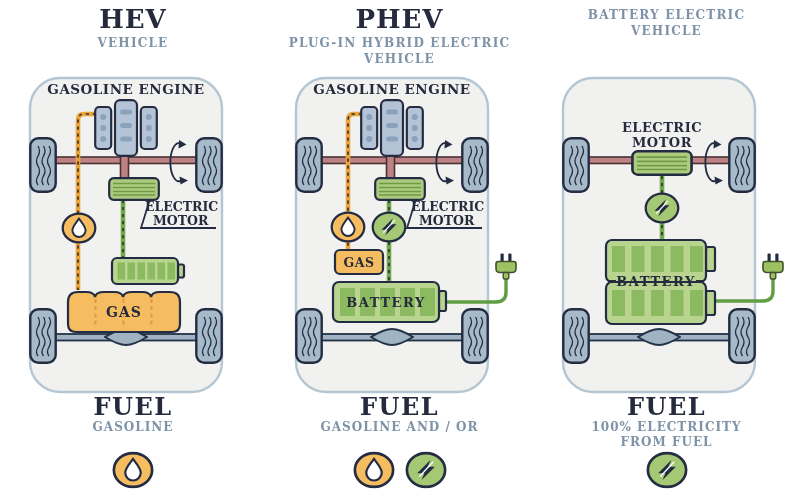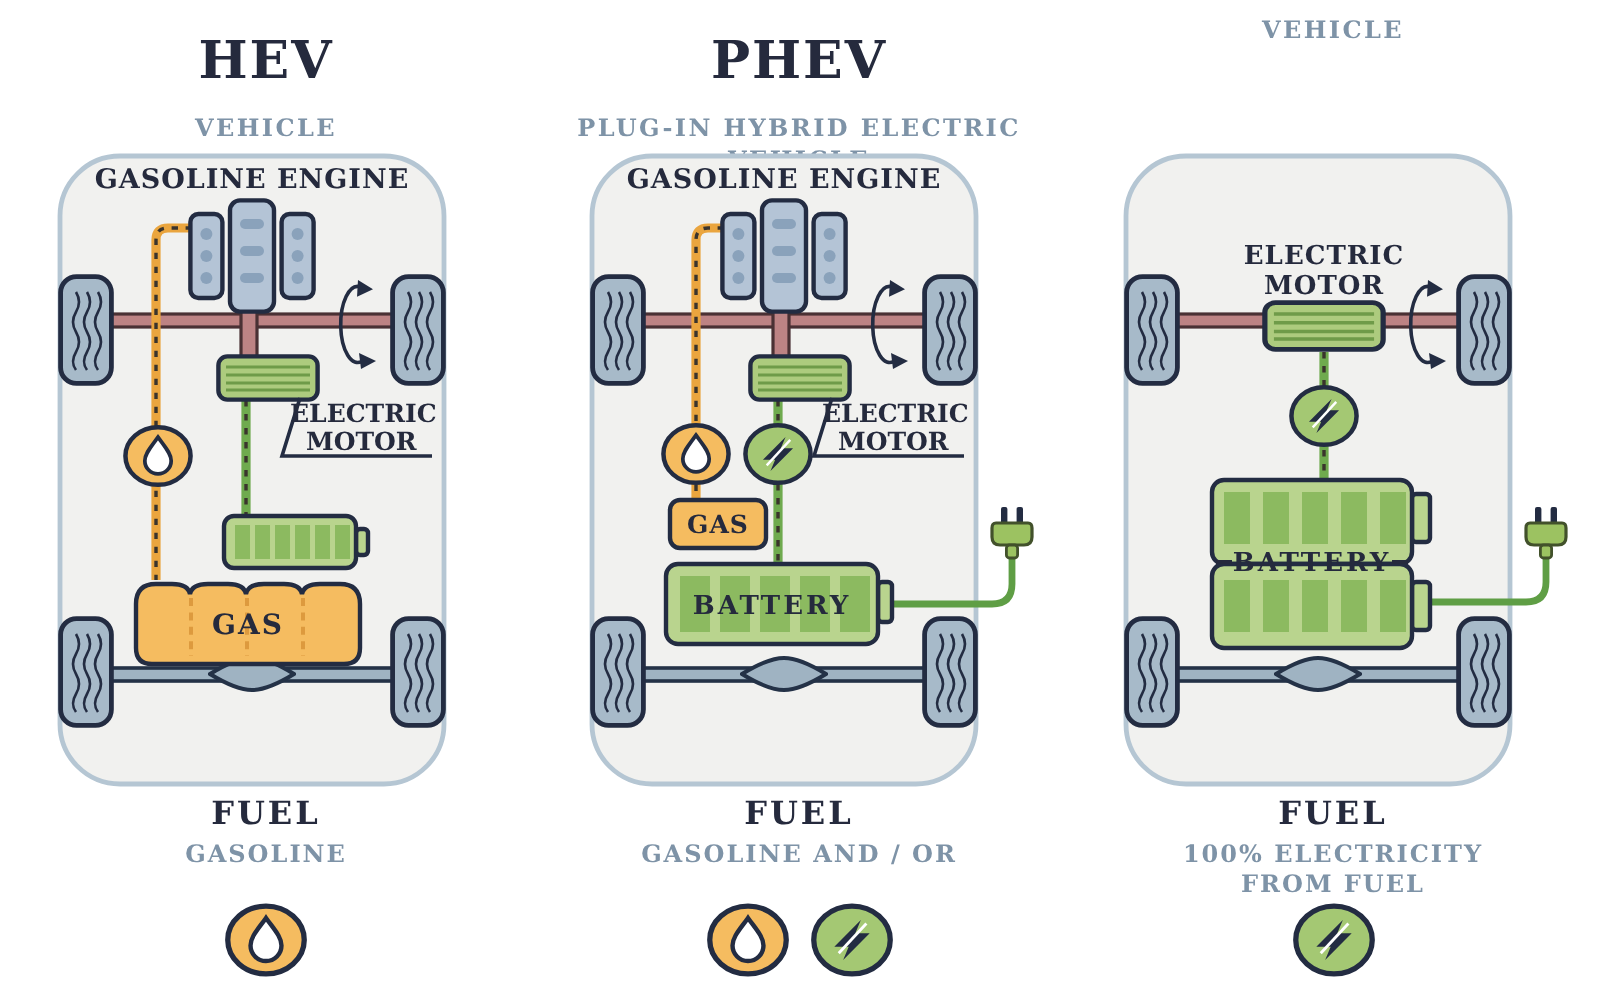--- a/index.html
+++ b/index.html
@@ -1,25 +1,25 @@
 <!DOCTYPE html>
 <html><head>
 <meta charset="utf-8">
 <style>
   html,body{margin:0;padding:0;background:#ffffff;}
   .board{position:relative;width:800px;height:500px;background:#ffffff;overflow:hidden;
          display:grid;grid-template-columns:266px 267px 267px;
          font-family:"DejaVu Serif",serif;}
   .col{position:relative;}
   .hdr{position:absolute;top:5px;left:0;width:100%;text-align:center;}
-  .title{margin:12px;font-size:26px;font-weight:bold;color:#252a3d;letter-spacing:1px;line-height:28px;}
+  .title{margin:0;font-size:26px;font-weight:bold;color:#252a3d;letter-spacing:1px;line-height:28px;}
   .sub{margin-top:3px;font-size:12px;font-weight:bold;color:#7e93a7;letter-spacing:1.2px;line-height:15.5px;}
   svg.car{position:absolute;top:70px;left:0;width:266px;height:330px;}
   .ftr{position:absolute;top:394px;left:0;width:100%;text-align:center;}
-  .fuel-h{font-size:16px;font-weight:bold;color:#252a3d;letter-spacing:1.5px;line-height:26px;}
+  .fuel-h{font-size:24px;font-weight:bold;color:#252a3d;letter-spacing:1.5px;line-height:26px;}
   .fuel-d{margin-top:0;height:30px;font-size:12px;font-weight:bold;color:#7e93a7;letter-spacing:1px;line-height:15px;}
   .fuel-icons{margin-top:1px;display:flex;justify-content:center;gap:10px;}
 
   
   .bodyshape{fill:#f1f1ef;stroke:#b5c6d3;stroke-width:2.4;}
   .axle-red{fill:#bd8384;stroke:#4a3134;stroke-width:1.6;}
   .axle-gray{fill:#9fb3c2;stroke:#243247;stroke-width:1.8;}
   .line-orange{fill:none;stroke:#eaa53e;stroke-width:4.6;}
   .line-green{fill:none;stroke:#6faa4e;stroke-width:4.6;}
   .line-dash{fill:none;stroke:#3a342c;stroke-width:1.7;stroke-dasharray:3.2 3.8;}
@@ -230,20 +230,21 @@
         <svg width="42" height="38" viewBox="0 0 38 34">
             <use href="#bolt-badge" width="38" height="34"></use>
           </svg>
       </div>
     </div>
   </section>
 
   <section class="col">
     <div class="hdr">
       <div class="sub">
+        <div>BATTERY ELECTRIC</div>
         <div>VEHICLE</div>
       </div>
     </div>
 
     <svg class="car" viewBox="0 0 266 330">
       <rect class="bodyshape" x="30" y="8" width="192" height="314" rx="30"></rect>
       <g>
         <rect class="axle-gray" x="45" y="264" width="162" height="6.5"></rect>
         <use href="#diff" x="104" y="257" width="44" height="20"></use>
       </g>

